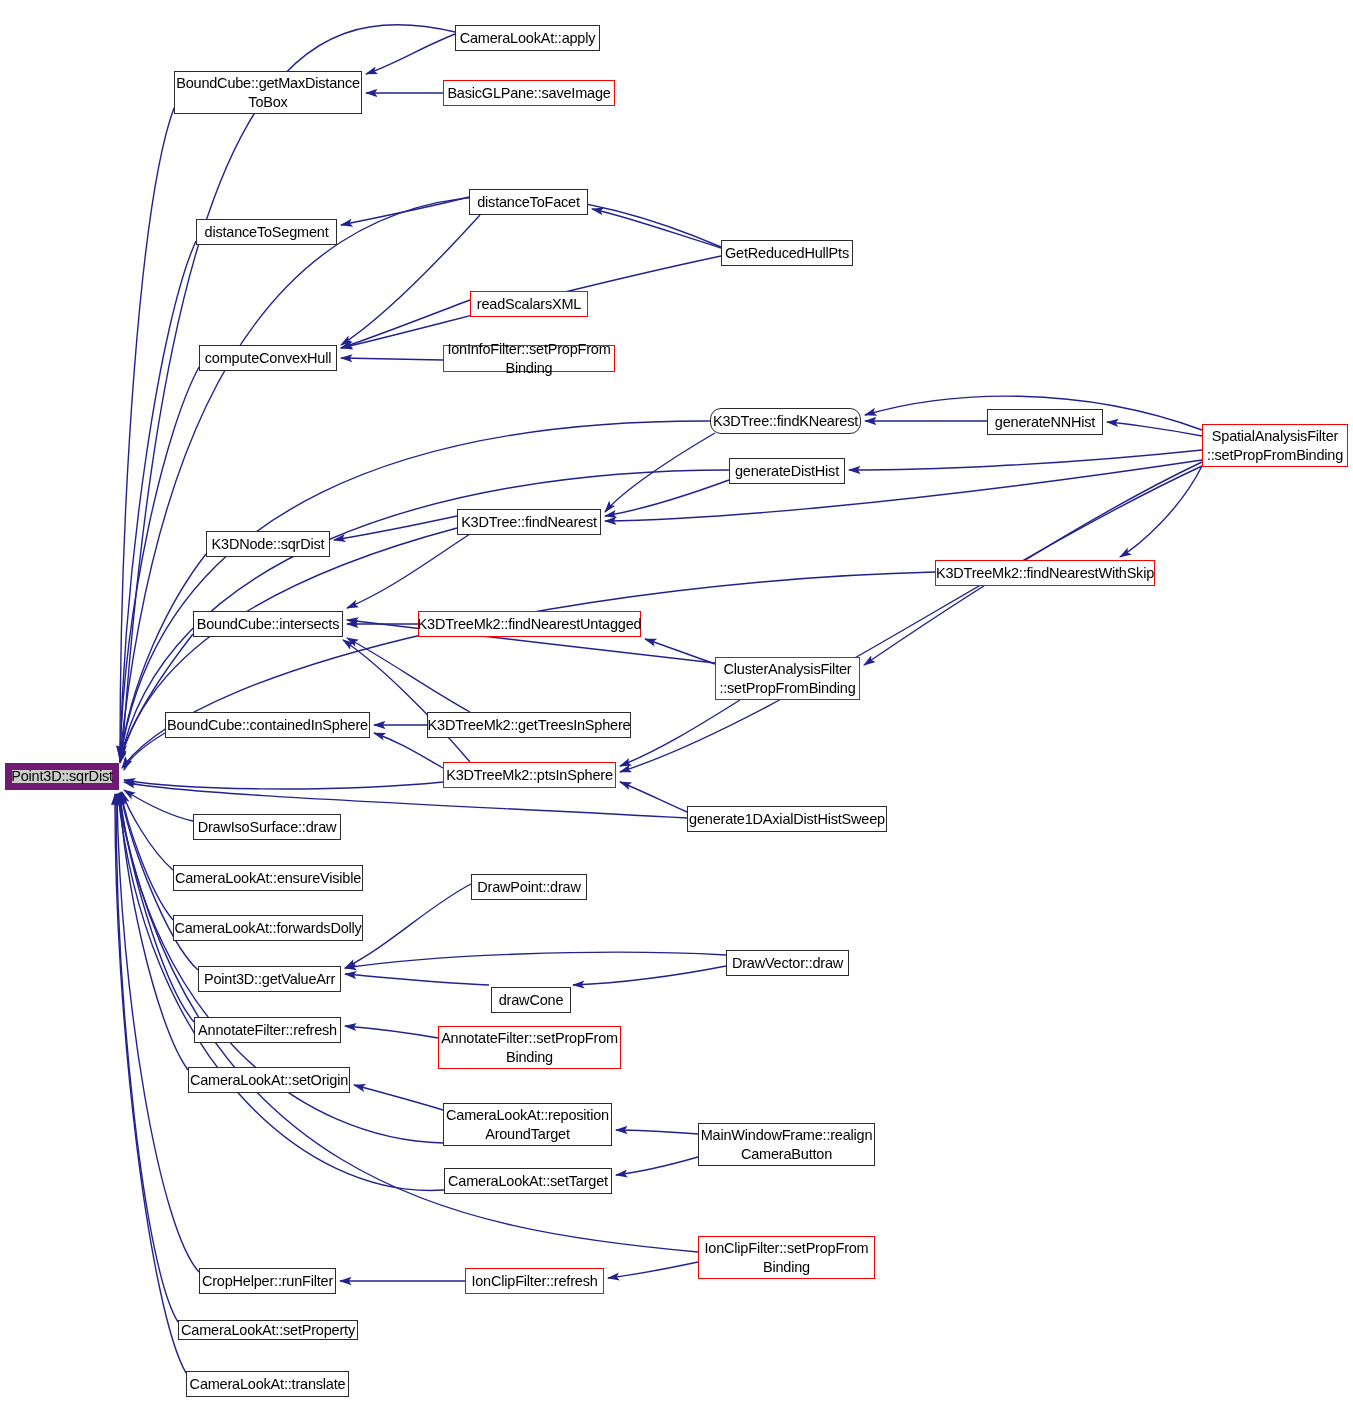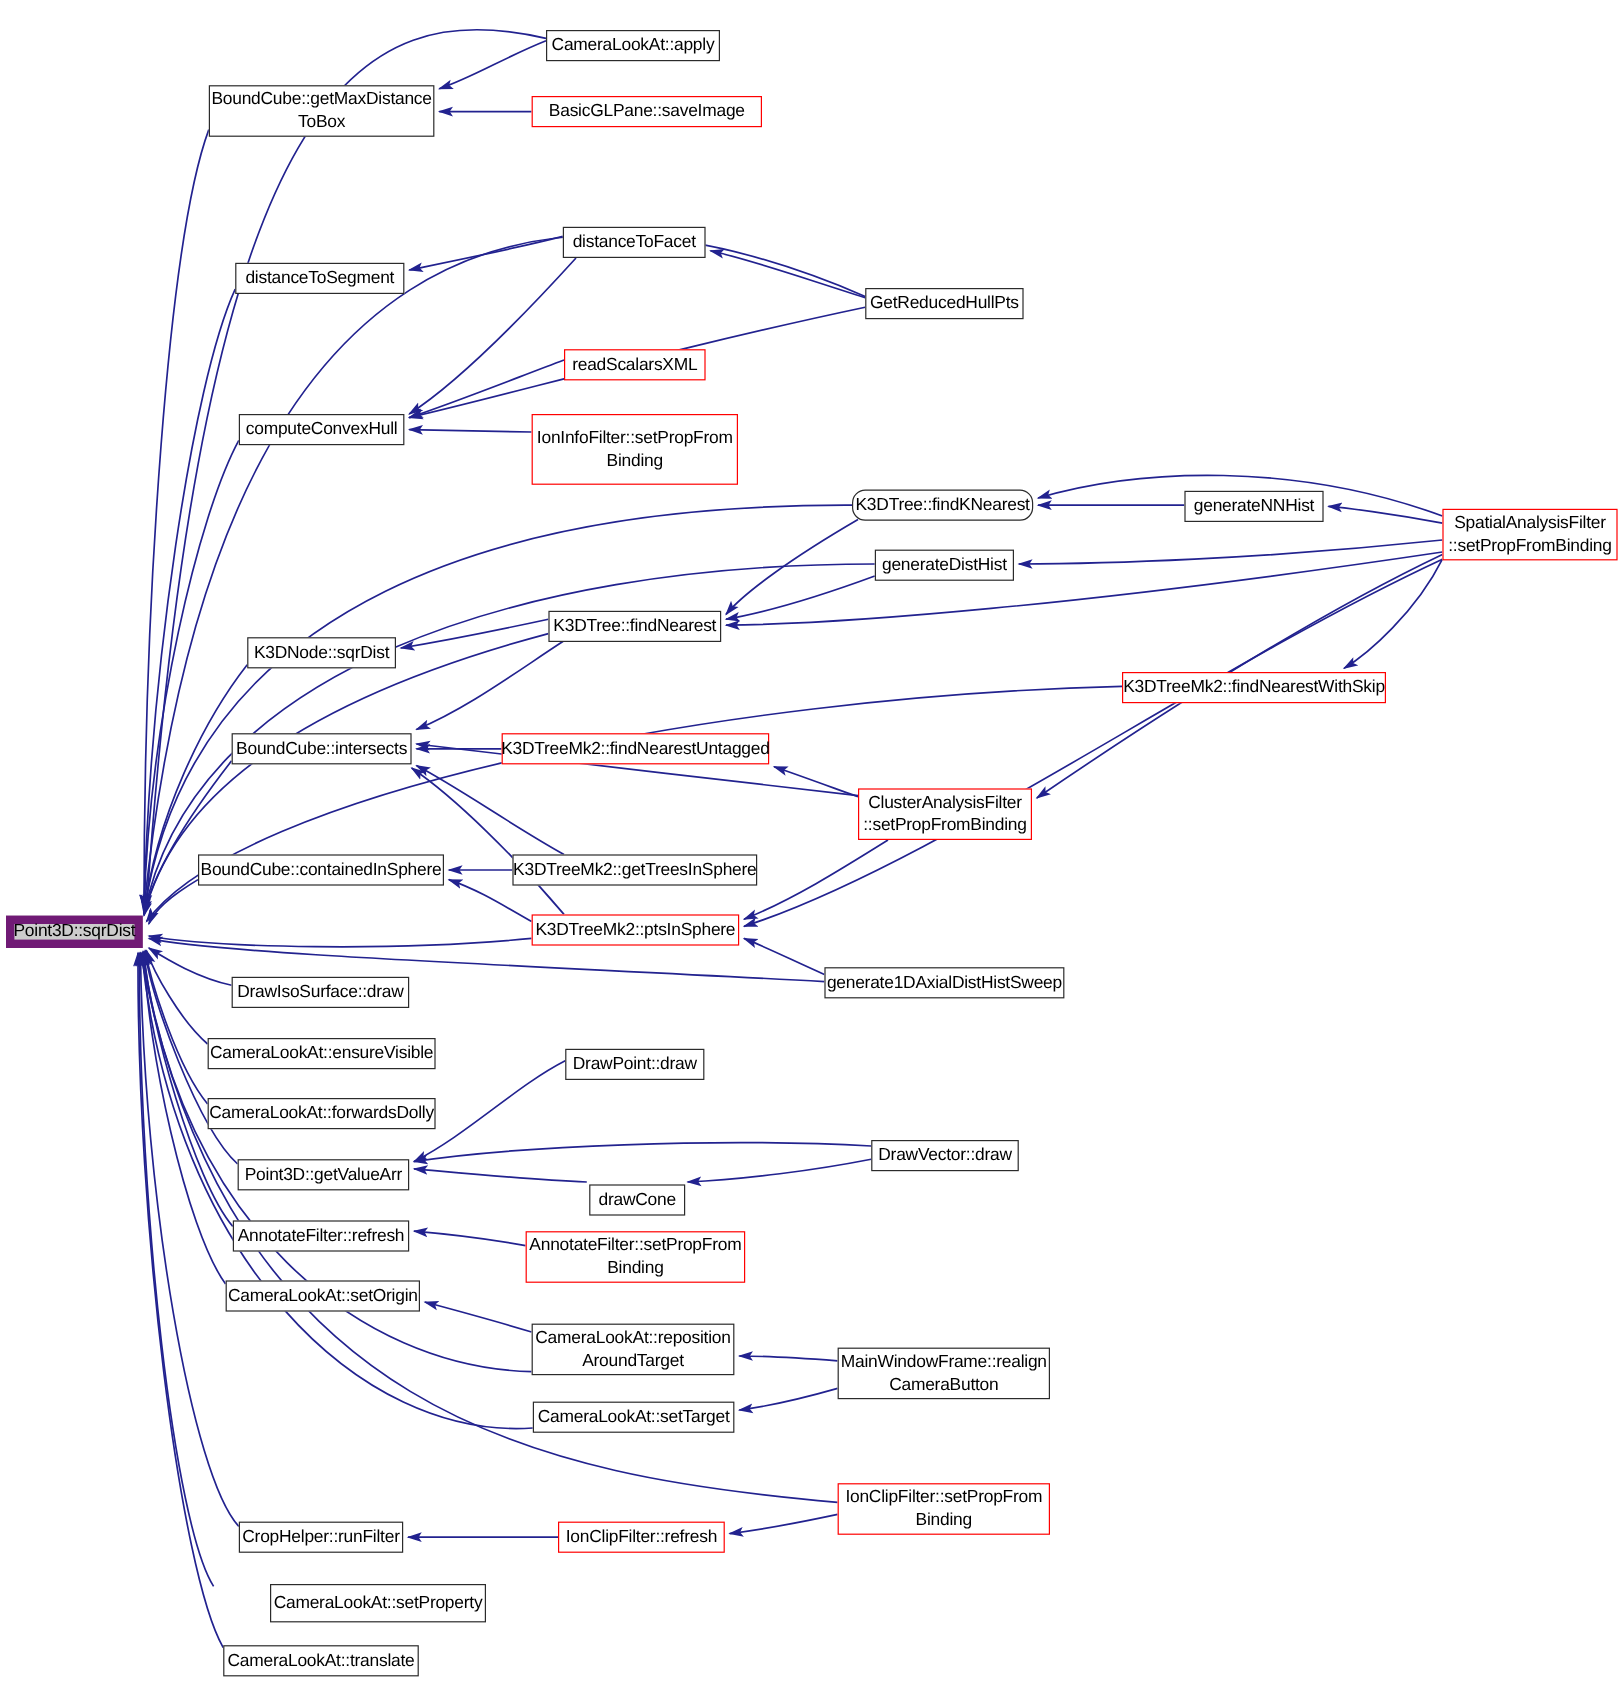--- a/index.html
+++ b/index.html
@@ -125,27 +125,27 @@
         <path d="M 199,1272 C 160,1230 120,1000 117,794" fill="none" stroke="#22228f" stroke-width="1.4" marker-end="url(#arrow)"></path>
         <path d="M 178,1322 C 145,1270 116,1010 116,794" fill="none" stroke="#22228f" stroke-width="1.4" marker-end="url(#arrow)"></path>
         <path d="M 186,1373 C 150,1310 114,1020 115,794" fill="none" stroke="#22228f" stroke-width="1.4" marker-end="url(#arrow)"></path>
       </g>
   </svg>
   <div id="node-layer">
       <div class="node root" style="left: 5px; top: 763px; width: 114px; height: 27px;">Point3D::sqrDist</div>
       <div class="node" style="left: 455px; top: 25px; width: 145px; height: 26px;">CameraLookAt::apply</div>
       <div class="node" style="left: 174px; top: 71px; width: 188px; height: 43px;">BoundCube::getMaxDistance
 ToBox</div>
-      <div class="node red" style="left: 443px; top: 80px; width: 192px; height: 26px; text-align: right;">BasicGLPane::saveImage</div>
+      <div class="node red" style="left: 443px; top: 80px; width: 172px; height: 26px; text-align: right;">BasicGLPane::saveImage</div>
       <div class="node" style="left: 469px; top: 189px; width: 119px; height: 26px;">distanceToFacet</div>
       <div class="node" style="left: 196px; top: 219px; width: 141px; height: 26px;">distanceToSegment</div>
       <div class="node" style="left: 721px; top: 240px; width: 132px; height: 26px;">GetReducedHullPts</div>
       <div class="node red" style="left: 470px; top: 291px; width: 118px; height: 26px;">readScalarsXML</div>
       <div class="node" style="left: 199px; top: 345px; width: 138px; height: 26px;">computeConvexHull</div>
-      <div class="node red" style="left: 443px; top: 345px; width: 172px; height: 59px;">IonInfoFilter::setPropFrom
+      <div class="node red" style="left: 443px; top: 345px; width: 172px; height: 27px;">IonInfoFilter::setPropFrom
 Binding</div>
       <div class="node" style="left: 710px; top: 408px; width: 151px; height: 26px; border-radius: 11px;">K3DTree::findKNearest</div>
       <div class="node" style="left: 987px; top: 409px; width: 116px; height: 26px;">generateNNHist</div>
       <div class="node red" style="left: 1202px; top: 424px; width: 146px; height: 43px;">SpatialAnalysisFilter
 ::setPropFromBinding</div>
       <div class="node" style="left: 729px; top: 458px; width: 116px; height: 26px;">generateDistHist</div>
       <div class="node" style="left: 457px; top: 509px; width: 144px; height: 26px;">K3DTree::findNearest</div>
       <div class="node" style="left: 206px; top: 531px; width: 124px; height: 26px;">K3DNode::sqrDist</div>
       <div class="node red" style="left: 935px; top: 560px; width: 220px; height: 26px;">K3DTreeMk2::findNearestWithSkip</div>
       <div class="node" style="left: 193px; top: 611px; width: 150px; height: 26px;">BoundCube::intersects</div>
@@ -169,16 +169,16 @@
       <div class="node" style="left: 188px; top: 1067px; width: 162px; height: 26px;">CameraLookAt::setOrigin</div>
       <div class="node" style="left: 443px; top: 1103px; width: 169px; height: 43px;">CameraLookAt::reposition
 AroundTarget</div>
       <div class="node" style="left: 698px; top: 1123px; width: 177px; height: 43px;">MainWindowFrame::realign
 CameraButton</div>
       <div class="node" style="left: 444px; top: 1168px; width: 168px; height: 26px;">CameraLookAt::setTarget</div>
       <div class="node red" style="left: 698px; top: 1236px; width: 177px; height: 43px;">IonClipFilter::setPropFrom
 Binding</div>
       <div class="node" style="left: 199px; top: 1268px; width: 137px; height: 26px; text-align: right;">CropHelper::runFilter</div>
       <div class="node red" style="left: 465px; top: 1268px; width: 139px; height: 26px;">IonClipFilter::refresh</div>
-      <div class="node" style="left: 178px; top: 1320px; width: 180px; height: 32px; margin-left: 47px;">CameraLookAt::setProperty</div>
+      <div class="node" style="left: 178px; top: 1320px; width: 180px; height: 20px;">CameraLookAt::setProperty</div>
       <div class="node" style="left: 186px; top: 1371px; width: 163px; height: 26px;">CameraLookAt::translate</div>
     </div>
 </div>
 
 </body></html>

